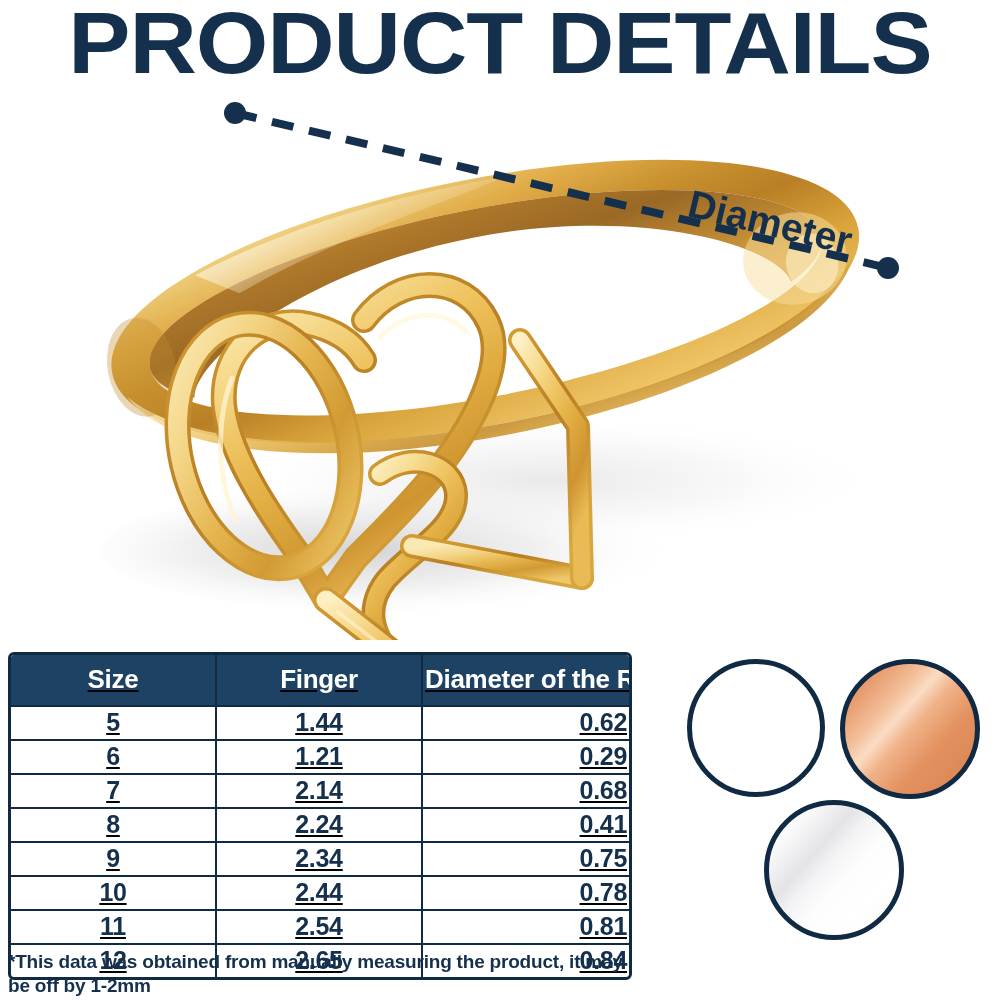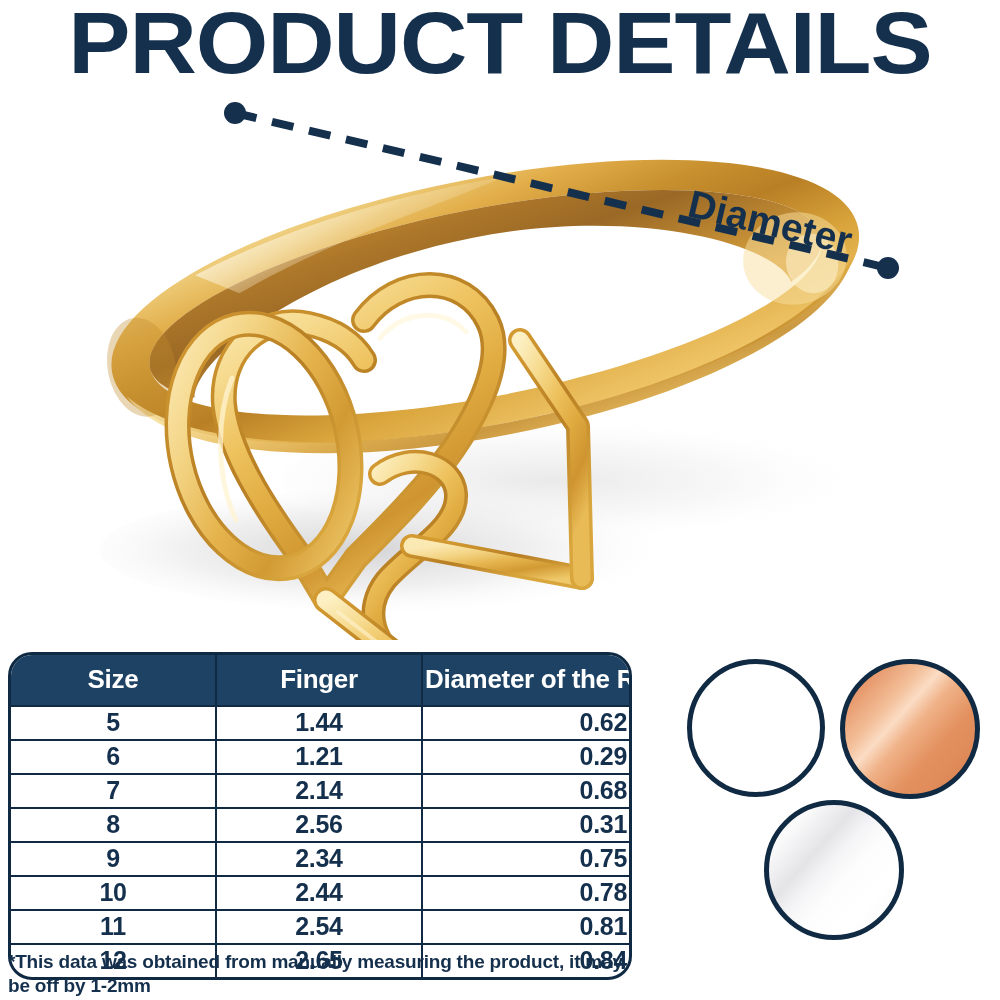--- a/index.html
+++ b/index.html
@@ -70,24 +70,25 @@
     position: absolute;
     left: 8px;
     top: 652px;
     width: 624px;
   }
   table.size-table {
     width: 624px;
     border-collapse: separate;
     border-spacing: 0;
     border: 3px solid #102a43;
-    border-radius: 24px;
+    border-radius: 6px;
     overflow: hidden;
     background: #ffffff;
     table-layout: fixed;
+    text-decoration: underline;
   }
   table.size-table th {
     background: #1e4263;
     color: #ffffff;
     font-family: "Liberation Sans", sans-serif;
     font-weight: bold;
     font-size: 26px;
     padding: 9px 2px 10px 2px;
     text-align: center;
     border-right: 2px solid #102a43;
@@ -377,22 +378,22 @@
         <td>1.21</td>
         <td>0.29</td>
       </tr>
       <tr>
         <td>7</td>
         <td>2.14</td>
         <td>0.68</td>
       </tr>
       <tr>
         <td>8</td>
-        <td>2.56</td>
-        <td>0.31</td>
+        <td>2.24</td>
+        <td>0.41</td>
       </tr>
       <tr>
         <td>9</td>
         <td>2.34</td>
         <td>0.75</td>
       </tr>
       <tr>
         <td>10</td>
         <td>2.44</td>
         <td>0.78</td>

